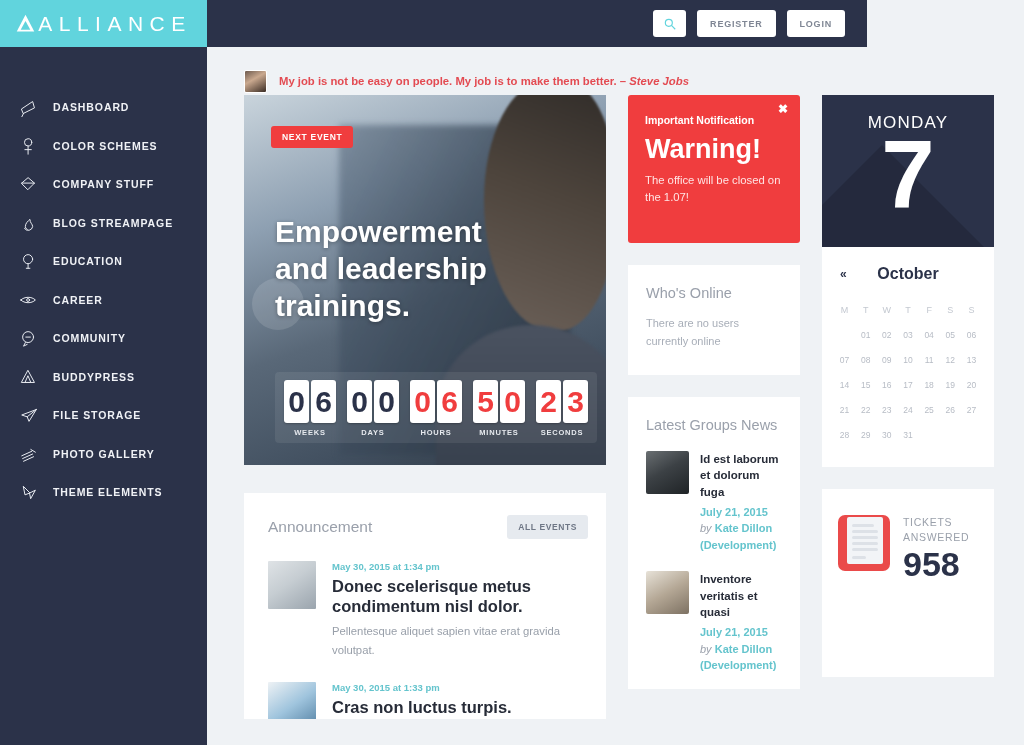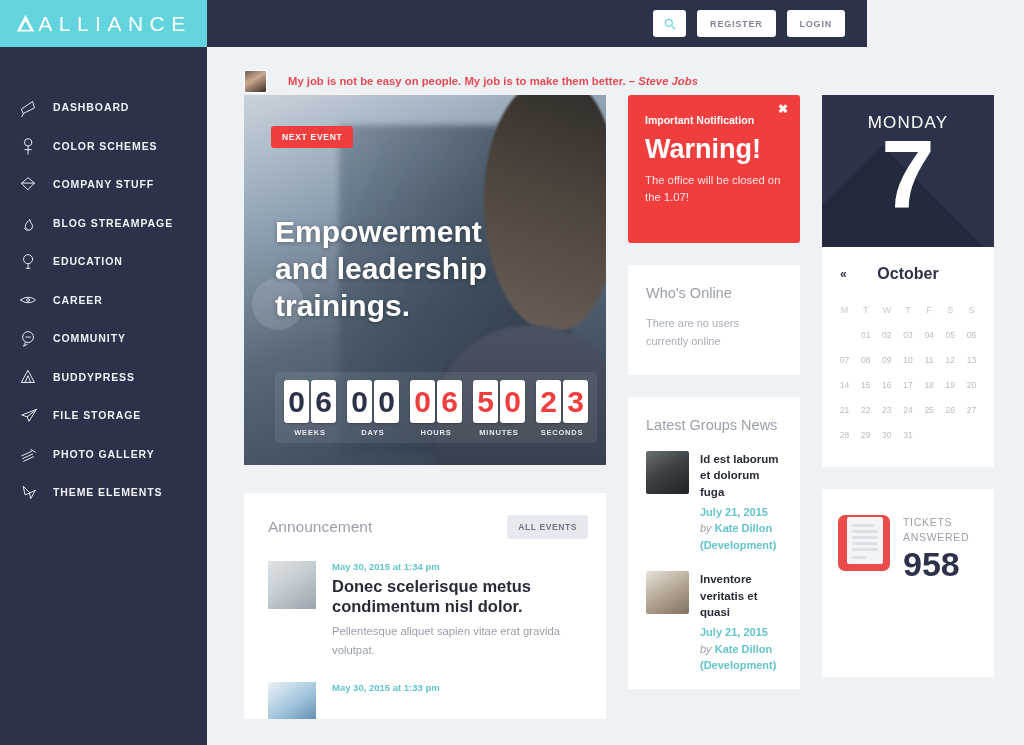--- a/index.html
+++ b/index.html
@@ -70,21 +70,21 @@
   }
 
   
   .main {
     position: absolute; left: 207px; top: 47px;
     width: 817px; height: 698px; background: #eff2f5;
   }
 
   
   .quote {
-    display: flex; align-items: center; gap: 21px;
+    display: flex; align-items: center; gap: 12px;
     padding: 20px 0 0 37px; height: 48px;
   }
   .quote-avatar {
     width: 23px; height: 23px; border-radius: 2px;
     background: linear-gradient(150deg,#6d5a4e 0%,#caa98f 40%,#3a2c24 100%);
     border: 1px solid #ffffff; flex: none;
   }
   .quote-text {
     color: #e34b52; font-size: 11.3px; font-weight: 700;
   }
@@ -459,20 +459,21 @@
                 <div>
                   <div class="ann-date">May 30, 2015 at 1:34 pm</div>
                   <div class="ann-h">Donec scelerisque metus condimentum nisl dolor.</div>
                   <div class="ann-p">Pellentesque aliquet sapien vitae erat gravida volutpat.</div>
                 </div>
               </div>
               <div class="ann-item">
                 <div class="ann-thumb th2"></div>
                 <div>
                   <div class="ann-date">May 30, 2015 at 1:33 pm</div>
+                  <div class="ann-h">Cras non luctus turpis.</div>
                 </div>
               </div>
             </div>
         </div>
 
       </div>
 
       <div class="col-mid">
 
         <div class="notif">

